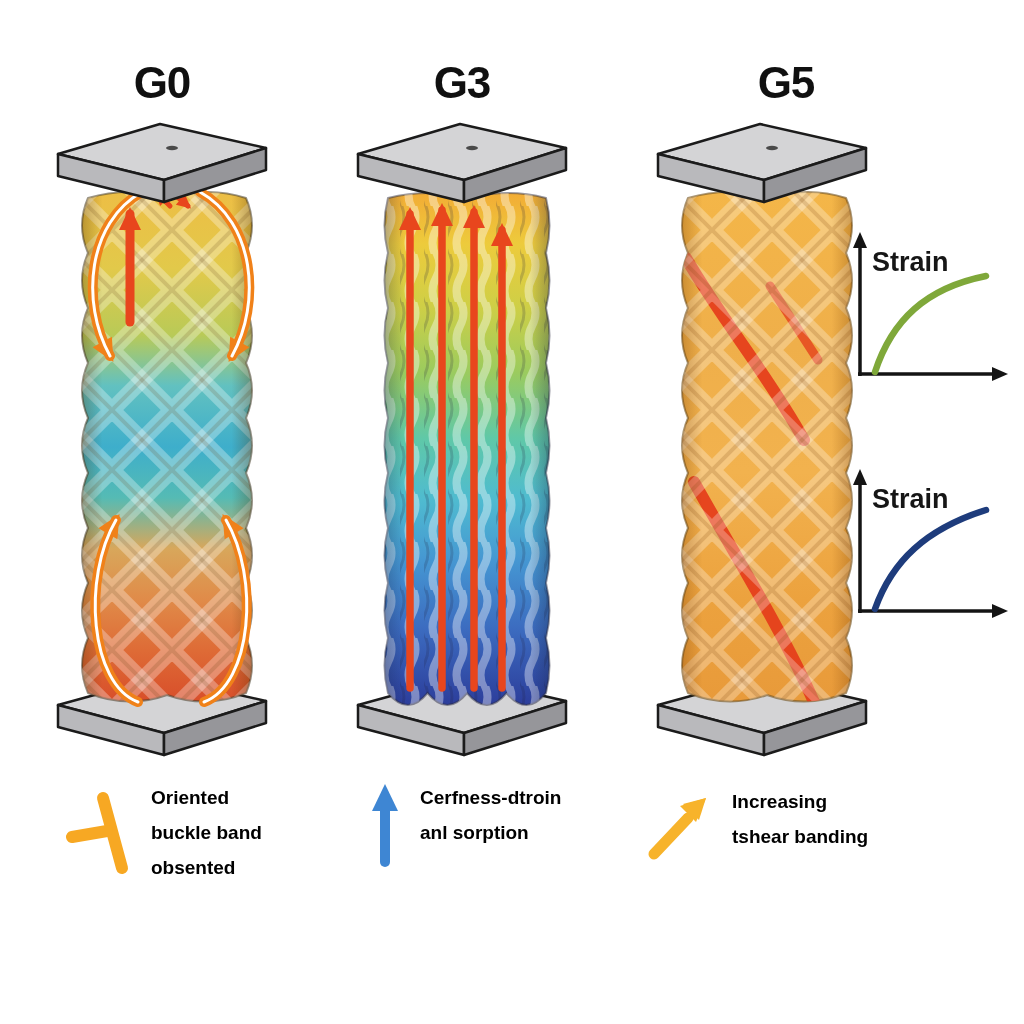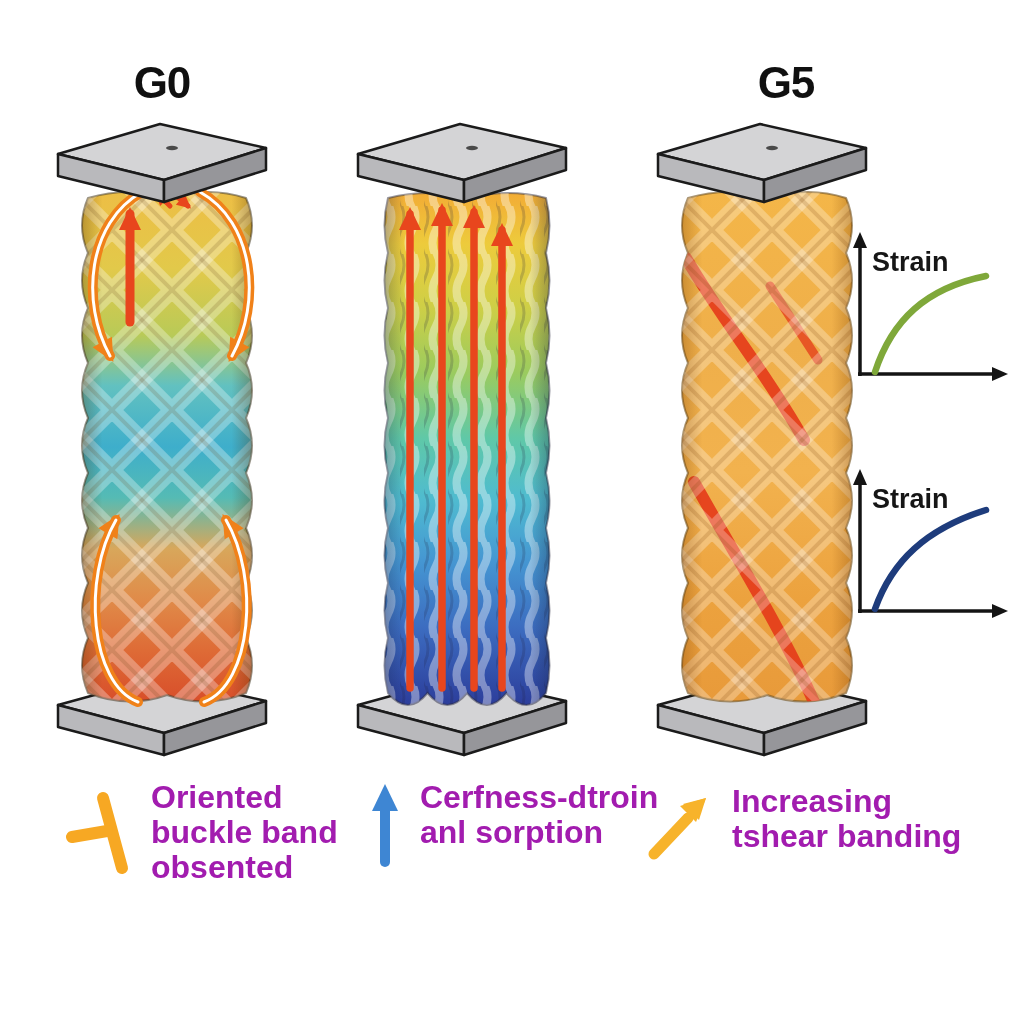--- a/index.html
+++ b/index.html
@@ -3,28 +3,29 @@
 <meta charset="utf-8">
 <style>
   html,body{margin:0;padding:0;background:#ffffff;}
   #canvas{position:relative;width:1024px;height:1024px;background:#ffffff;overflow:hidden;
           font-family:"Liberation Sans", sans-serif;}
   .panel-title{position:absolute;top:58px;width:220px;text-align:center;
                font-size:44px;font-weight:700;color:#101010;letter-spacing:-1px;}
   .col{position:absolute;top:110px;}
   .mini{position:absolute;}
   .caption{position:absolute;display:flex;align-items:flex-start;gap:14px;}
-  .cap-text{padding-top:2px;font-size:32px;line-height:35px;font-weight:600;color:#a21caf;}
+  .cap-text{padding-top:2px;font-size:19px;line-height:35px;font-weight:600;color:#000000;}
 </style>
 </head>
 <body>
 
 <div id="canvas">
 
   <div class="panel-title" style="left:52px">G0</div>
+  <div class="panel-title" style="left:352px">G3</div>
   <div class="panel-title" style="left:676px">G5</div>
 
   <svg class="col" style="left:52px" width="220" height="660" viewBox="0 0 220 660">
     <defs>
       <linearGradient id="gradG0" x1="0" y1="0" x2="0" y2="1">
         <stop offset="0" stop-color="#EDBE45"></stop>
           <stop offset="0.15" stop-color="#E2C94A"></stop>
         <stop offset="0.28" stop-color="#B9CA57"></stop>
           <stop offset="0.38" stop-color="#62C1C0"></stop>
         <stop offset="0.50" stop-color="#3EAECB"></stop>

